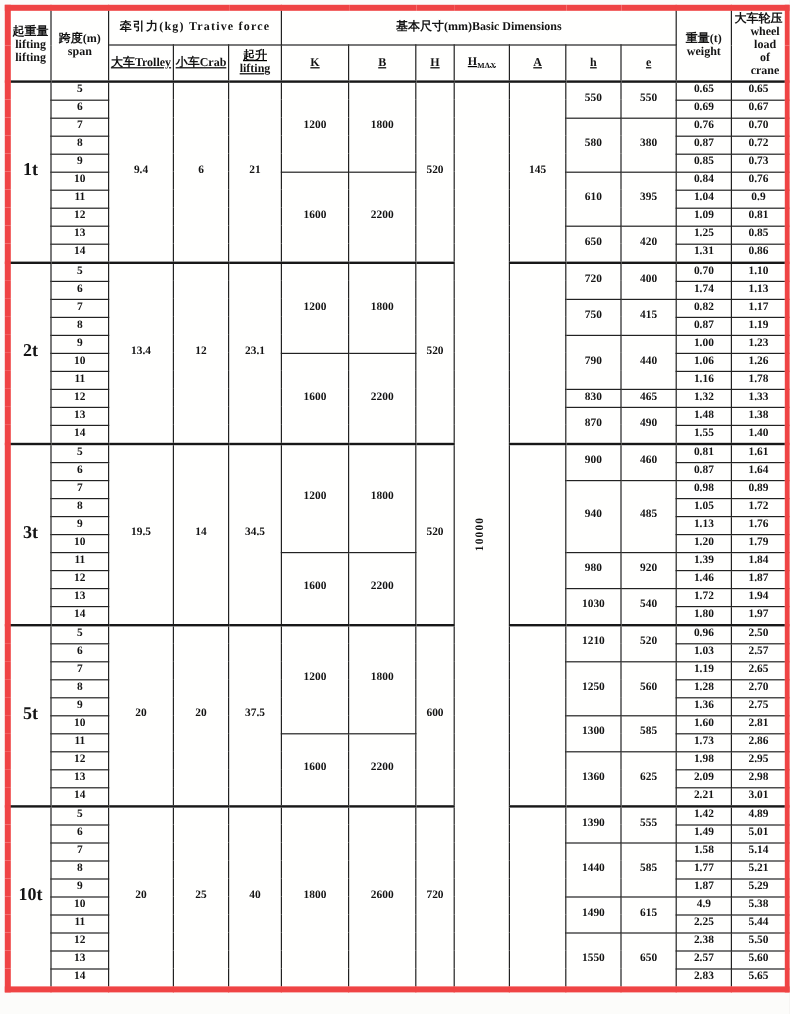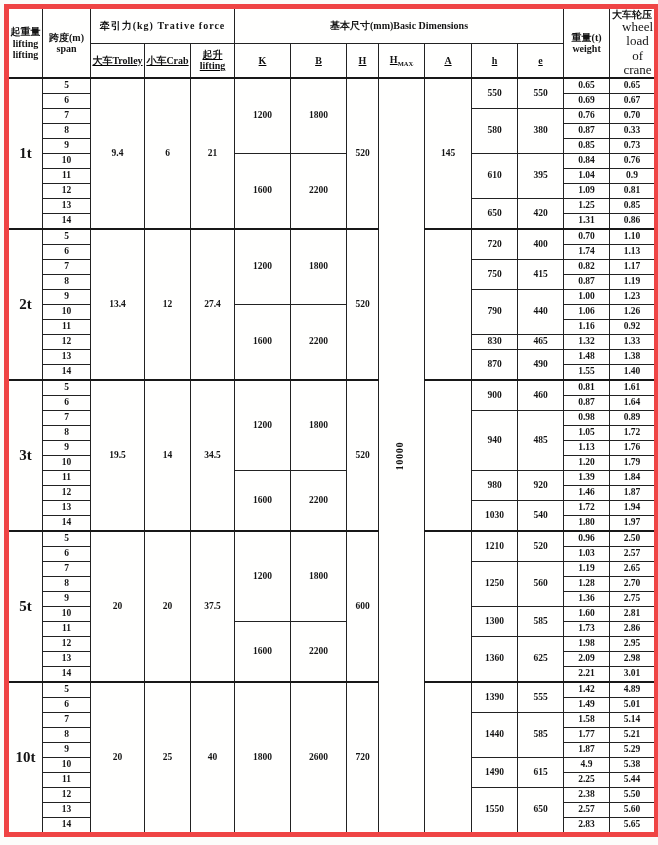--- a/index.html
+++ b/index.html
@@ -24,21 +24,21 @@
   }
   thead tr.h1 { height: 31px; }
   thead tr.h2 { height: 30px; text-decoration: underline; }
   thead tr.h2 th { border-bottom: 2px solid #181818; }
   tbody td {
     font-weight: bold; font-size: 9.5px; line-height: 1.05; height: 14px;
   }
   tbody td.cap { font-size: 15px; }
   tr.block-start td { border-top: 2px solid #181818; }
   .l { display: block; }
-  .small { display: block; font-size: 13px; line-height: 1.1; font-weight: normal; margin-left: 11px; }
+  .small { display: block; font-size: 10px; line-height: 1.1; font-weight: bold; margin-left: 11px; }
   .sp { letter-spacing: 1px; }
   sub.mx { font-size: 6.5px; vertical-align: sub; font-weight: bold; }
   td.hmax-col { border-top: 1px solid #222; }
   .vert {
     display: inline-block; transform: rotate(-90deg);
     white-space: nowrap; letter-spacing: 1px; font-weight: bold; font-size: 9.5px;
   }
 </style>
 </head>
 <body>
@@ -122,21 +122,21 @@
         <tr>
           <td>7</td>
           <td rowspan="3">580</td>
           <td rowspan="3">380</td>
           <td>0.76</td>
           <td>0.70</td>
         </tr>
         <tr>
           <td>8</td>
           <td>0.87</td>
-          <td>0.33</td>
+          <td>0.72</td>
         </tr>
         <tr>
           <td>9</td>
           <td>0.85</td>
           <td>0.73</td>
         </tr>
         <tr>
           <td>10</td>
           <td rowspan="5">1600</td>
           <td rowspan="5">2200</td>
@@ -165,21 +165,21 @@
         <tr>
           <td>14</td>
           <td>1.31</td>
           <td>0.86</td>
         </tr>
         <tr class="block-start">
           <td rowspan="10" class="cap">2t</td>
           <td>5</td>
           <td rowspan="10">13.4</td>
           <td rowspan="10">12</td>
-          <td rowspan="10">27.4</td>
+          <td rowspan="10">23.1</td>
           <td rowspan="5">1200</td>
           <td rowspan="5">1800</td>
           <td rowspan="10">520</td>
           <td rowspan="10"></td>
           <td rowspan="2">720</td>
           <td rowspan="2">400</td>
           <td>0.70</td>
           <td>1.10</td>
         </tr>
         <tr>
@@ -209,21 +209,21 @@
         <tr>
           <td>10</td>
           <td rowspan="5">1600</td>
           <td rowspan="5">2200</td>
           <td>1.06</td>
           <td>1.26</td>
         </tr>
         <tr>
           <td>11</td>
           <td>1.16</td>
-          <td>0.92</td>
+          <td>1.78</td>
         </tr>
         <tr>
           <td>12</td>
           <td>830</td>
           <td>465</td>
           <td>1.32</td>
           <td>1.33</td>
         </tr>
         <tr>
           <td>13</td>

